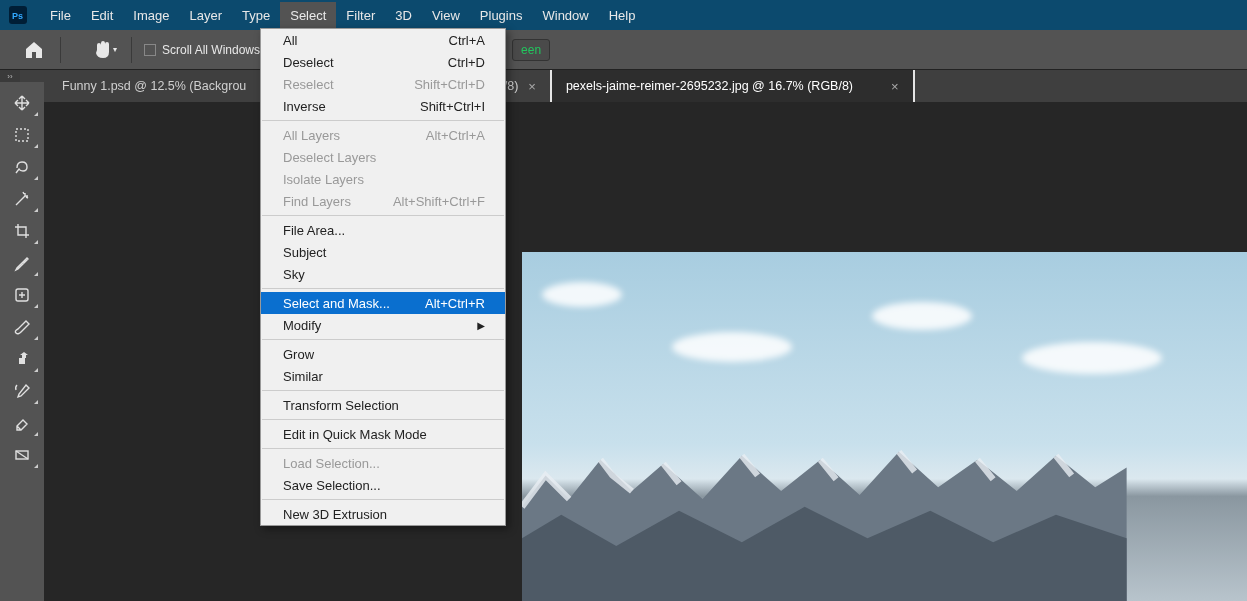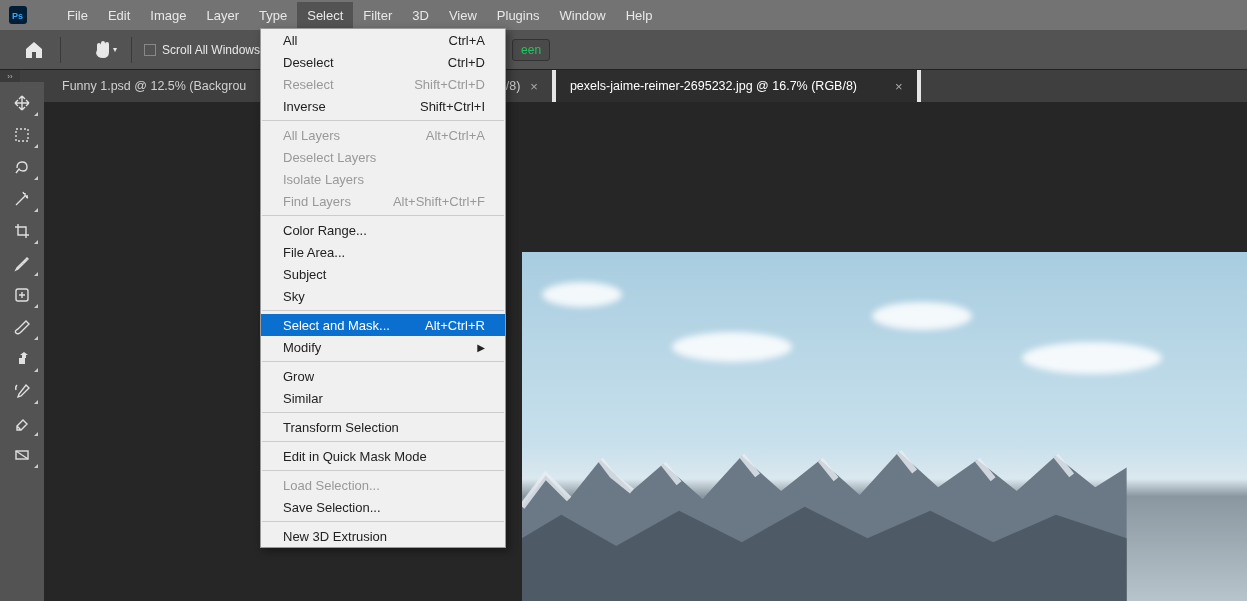--- a/index.html
+++ b/index.html
@@ -1,34 +1,34 @@
 <!DOCTYPE html>
 <html><head>
 <meta charset="utf-8">
 <style>
   * { box-sizing: border-box; margin: 0; padding: 0; font-family: "Segoe UI", Tahoma, sans-serif; }
   body { width: 1247px; height: 601px; background: #323232; color: #e8e8e8; overflow: hidden; position: relative; }
   
   
-  .menubar { height: 30px; background: #737373; display: flex; align-items: center; padding-left: 8px; font-size: 13px; gap: 17px; }
+  .menubar { height: 30px; background: #0c4a6e; display: flex; align-items: center; padding-left: 8px; font-size: 13px; }
   .menubar .logo { width: 20px; height: 20px; margin-right: 12px; display:flex; align-items:center; justify-content:center; }
   .menubar .menu-item { padding: 6px 10px; cursor: default; }
   .menubar .menu-item.open { background: #535353; }
   
   
   .optionsbar { height: 40px; background: #535353; border-bottom: 1px solid #222; display: flex; align-items: center; padding-left: 20px; font-size: 12px; gap: 12px; }
   .home-icon { width: 28px; height: 28px; display:flex; align-items:center; justify-content:center; }
   .hand-icon { width: 28px; height: 28px; display:flex; align-items:center; justify-content:center; margin-left:18px; }
   .caret { font-size: 8px; margin-left:2px; }
   .divider-v { width:1px; height:26px; background:#3a3a3a; }
   .checkbox { width:12px; height:12px; border:1px solid #888; display:inline-block; margin-right:6px; vertical-align:middle; }
   
   
   .tabstrip { height: 32px; background: #3f3f3f; display:flex; align-items:stretch; padding-left: 48px; font-size: 12.5px; }
-  .tab { display:flex; align-items:center; padding: 0 14px; color:#d0d0d0; border-right:4px solid #e5e5e5; position:relative; }
+  .tab { display:flex; align-items:center; padding: 0 14px; color:#d0d0d0; border-right:2px solid #e5e5e5; position:relative; }
   .tab .close { margin-left:10px; color:#aaa; font-size:13px; }
   .tab.active { background:#2d2d2d; color:#fff;gap:28px; }
   
   
   .tabexpand { position:absolute; left:0; top:70px; width:20px; height:12px; background:#3a3a3a; display:flex; align-items:center; justify-content:center; font-size:8px; color:#bbb;}
   
   
   .toolbox { position:absolute; left:0; top:82px; bottom:0; width:44px; background:#535353; display:flex; flex-direction:column; align-items:center; padding-top:6px; gap:2px; }
   .tool { width:36px; height:30px; display:flex; align-items:center; justify-content:center; position:relative; }
   .tool svg { stroke:#e0e0e0; fill:none; stroke-width:1.4; }
@@ -231,23 +231,20 @@
     </div>
     <div class="row disabled">
       <span>Isolate Layers</span>
     </div>
     <div class="row disabled">
       <span>Find Layers</span>
       <span>Alt+Shift+Ctrl+F</span>
     </div>
     <div class="sep"></div>
     <div class="row">
-      <span>Color Range...</span>
-    </div>
-    <div class="row">
       <span>File Area...</span>
     </div>
     <div class="row">
       <span>Subject</span>
     </div>
     <div class="row">
       <span>Sky</span>
     </div>
     <div class="sep"></div>
     <div class="row highlight">

